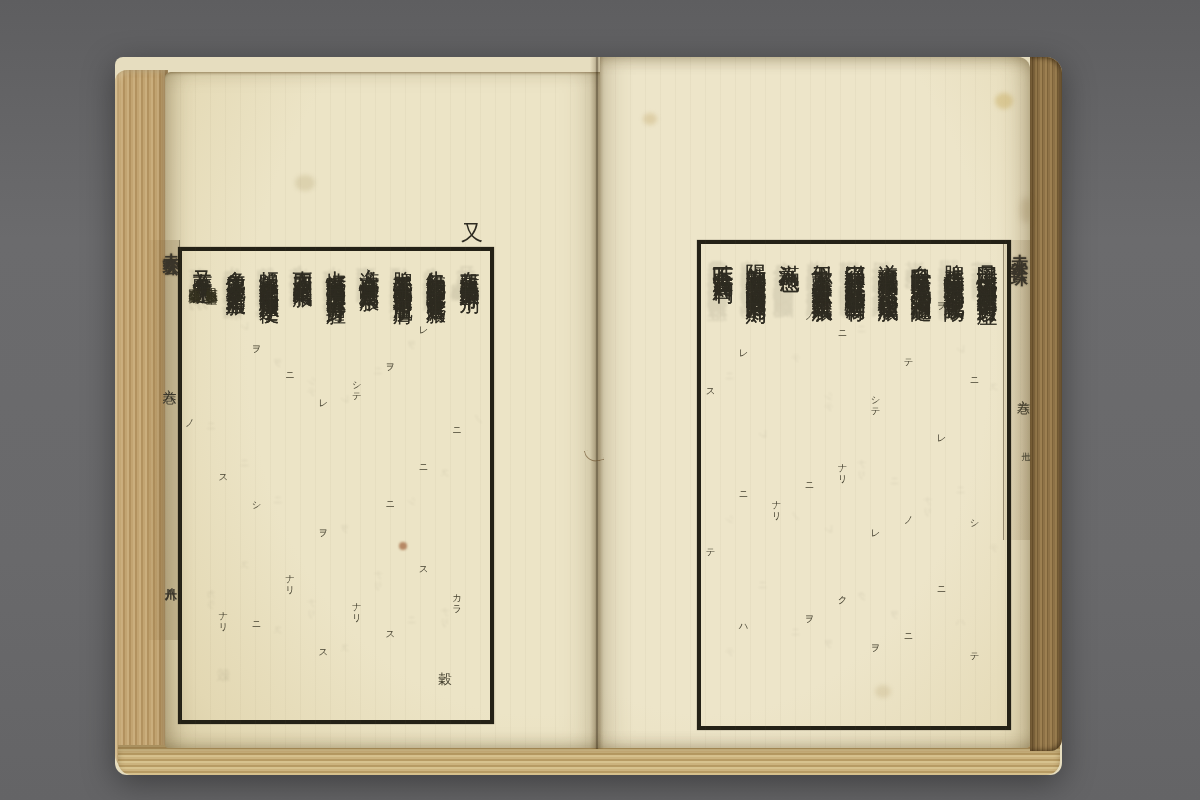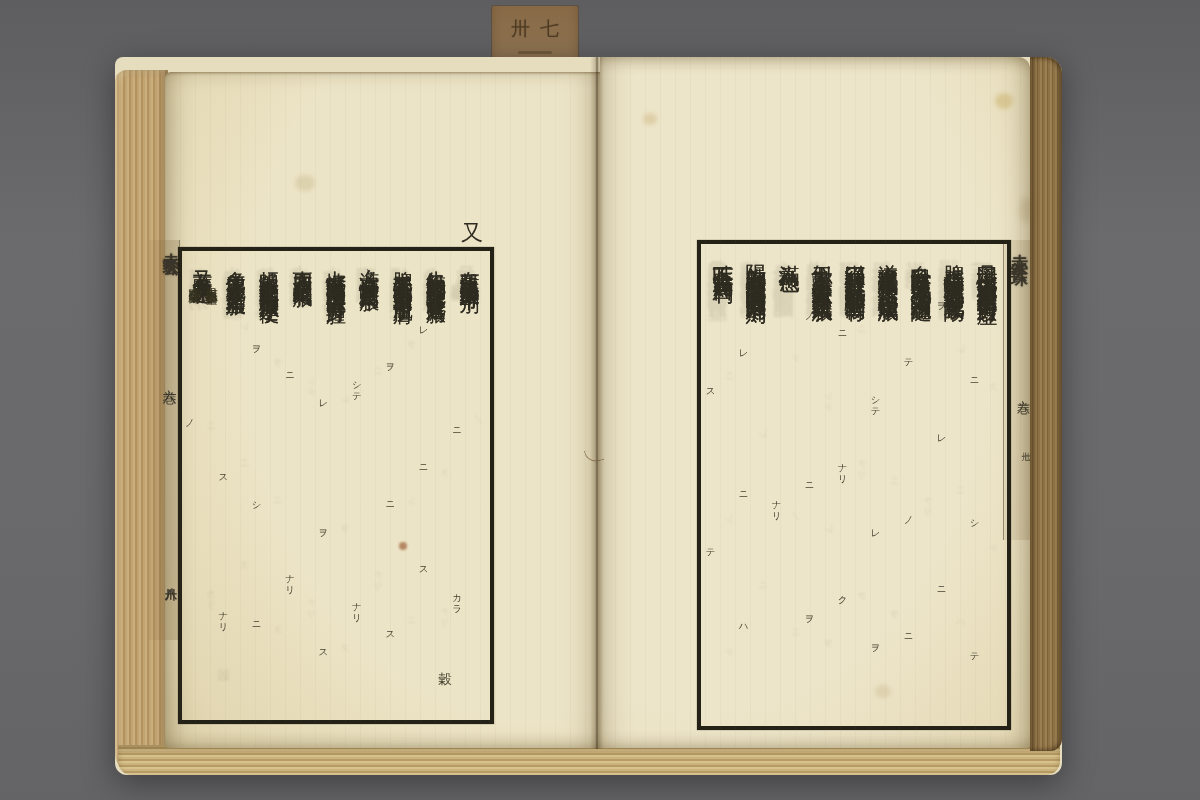--- a/index.html
+++ b/index.html
@@ -99,23 +99,20 @@
   .fox6{left:905px;top:140px;width:12px;height:26px;background:rgba(120,95,45,.18);filter:blur(3px);}
   .thread{position:absolute;left:470px;top:392px;width:17px;height:12px;
     border:1.6px solid rgba(92,62,26,.55);border-top:none;border-right:none;
     border-radius:0 0 0 12px;transform:rotate(-12deg);}
 </style>
 </head>
 <body>
 
 <div class="canvas">
 
-  <div class="tag">
-    <span class="tag-text">卅七</span>
-  </div>
 
   <div class="book">
     <div class="book-base"></div>
     <div class="edge edge-left"></div>
     <div class="edge edge-bottom"></div>
     <div class="edge edge-right"></div>
 
     <div class="page page-left">
       <div class="banxin banxin-left">
         <div class="bx-title">赤水玄珠</div>

